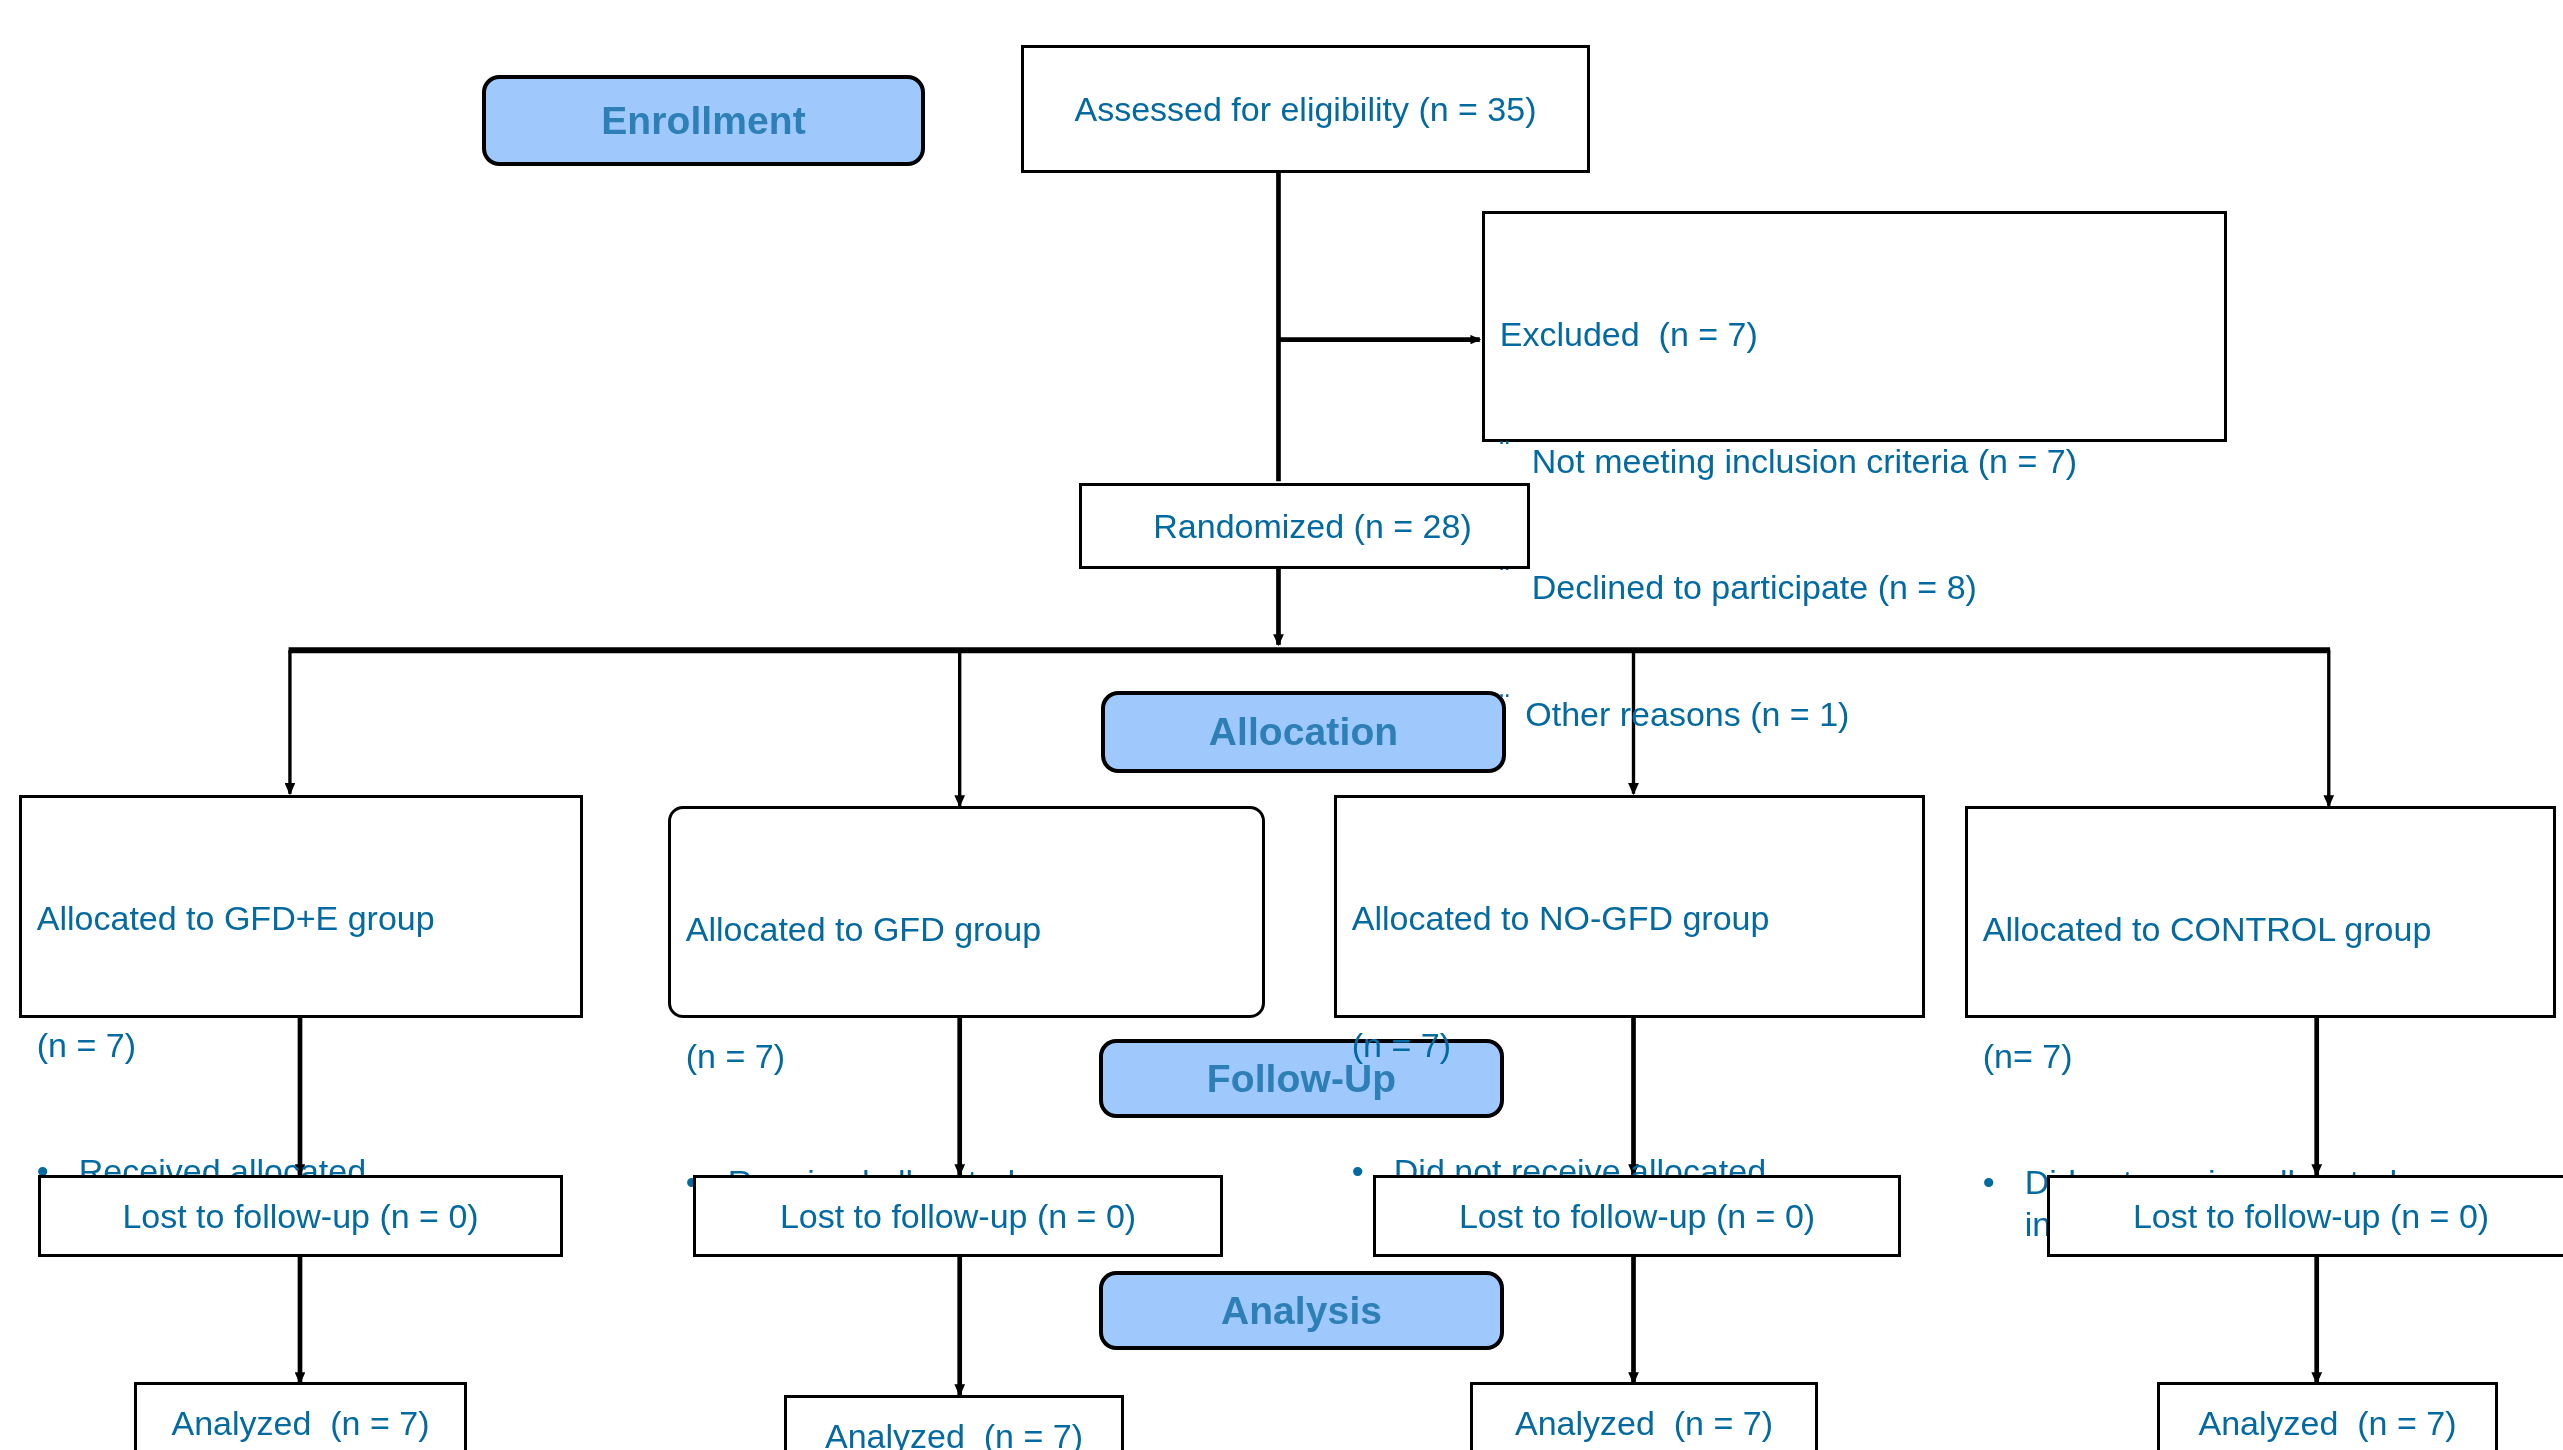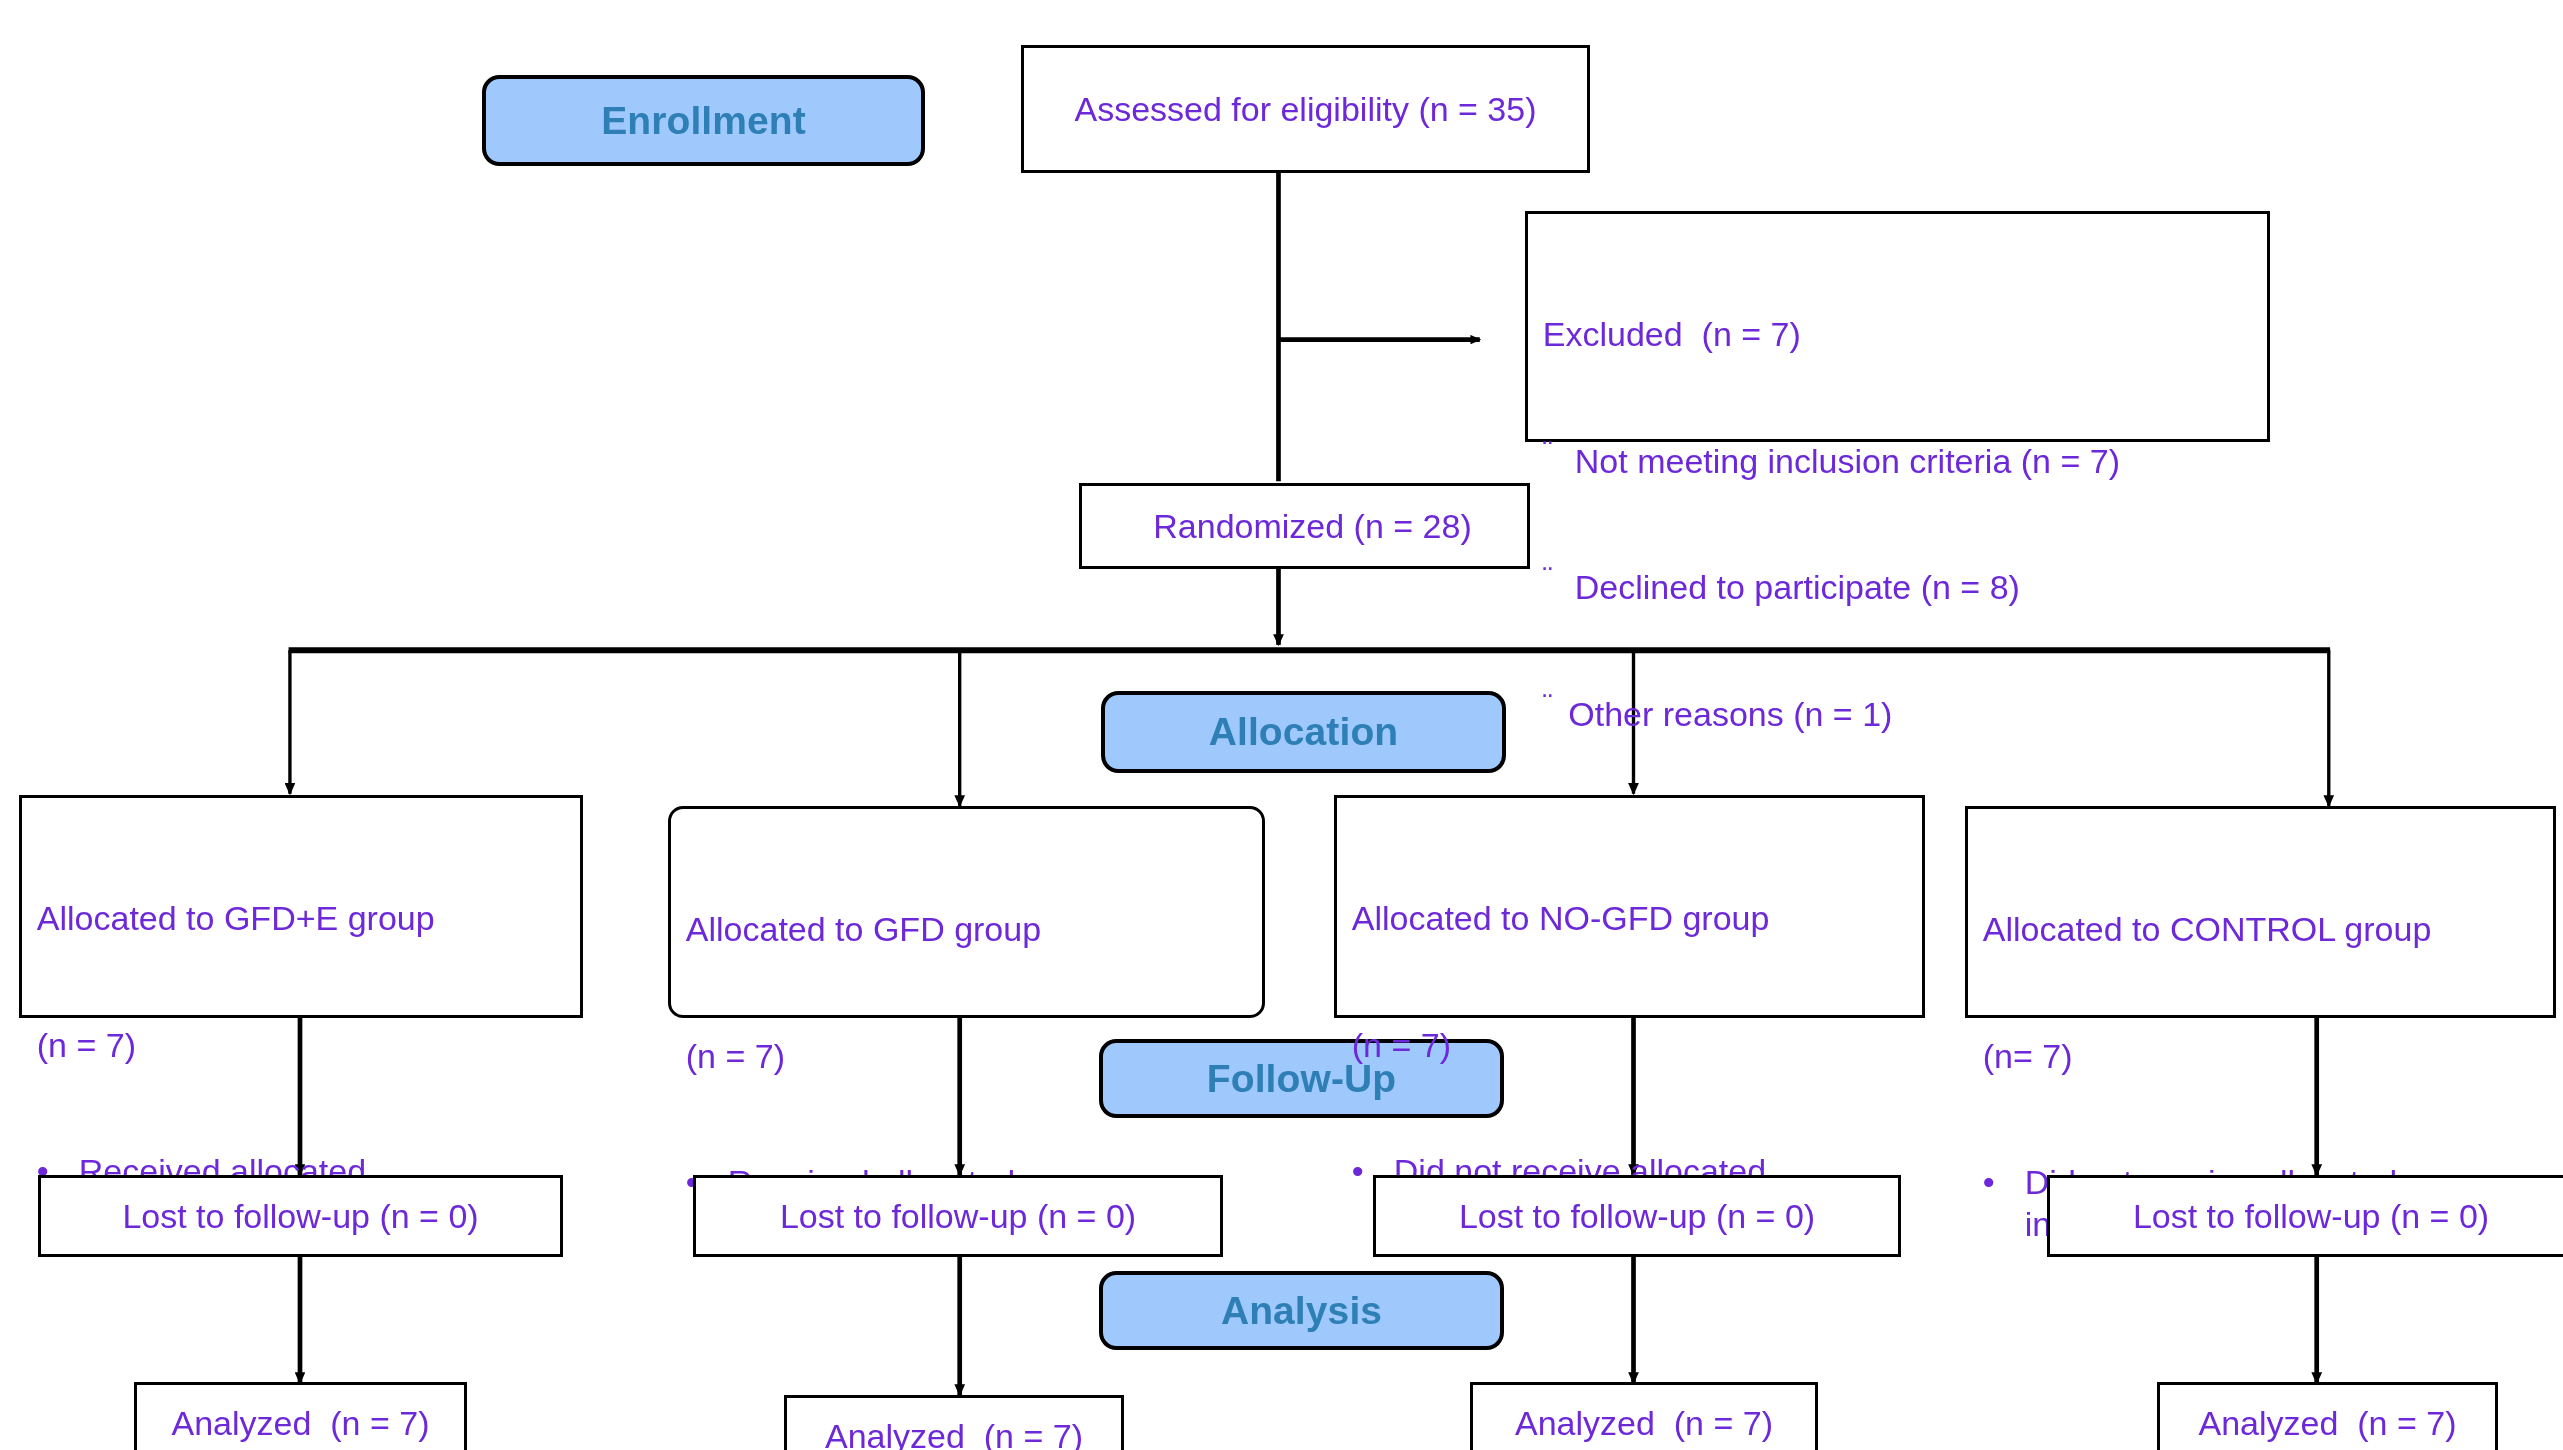--- a/index.html
+++ b/index.html
@@ -24,21 +24,21 @@
     top: 0;
     width: 2563px;
     height: 1450px;
     pointer-events: none;
   }
   .box {
     position: absolute;
     box-sizing: border-box;
     border: 3.4px solid #000000;
     background: #ffffff;
-    color: #6d28d9;
+    color: #0369a1;
     font-size: 34px;
     line-height: 1.24;
     white-space: pre-wrap;
   }
   .box.center {
     display: flex;
     align-items: center;
     justify-content: center;
     text-align: center;
   }
@@ -140,21 +140,21 @@
   </div>
 
   <div class="badge" style="left:1099px; top:1230px; width:405px; height:79px;">
     <span>Analysis</span>
   </div>
 
   <div class="box center" style="left:1021px; top:4px; width:569px; height:128px;">
     <span>Assessed for eligibility (n = 35)</span>
   </div>
 
-  <div class="box topleft" style="left:1525px; top:170px; width:745px; height:231px;">
+  <div class="box topleft" style="left:1482px; top:170px; width:745px; height:231px;">
     <div class="line-row">Excluded  (n = 7)</div>
     <div class="bullet-row excl-row">
       <span class="bullet-mark dia">¨</span>
       <span class="bullet-text">Not meeting inclusion criteria (n = 7)</span>
     </div>
     <div class="bullet-row excl-row">
       <span class="bullet-mark dia">¨</span>
       <span class="bullet-text">Declined to participate (n = 8)</span>
     </div>
     <div class="bullet-row excl-row tight">

